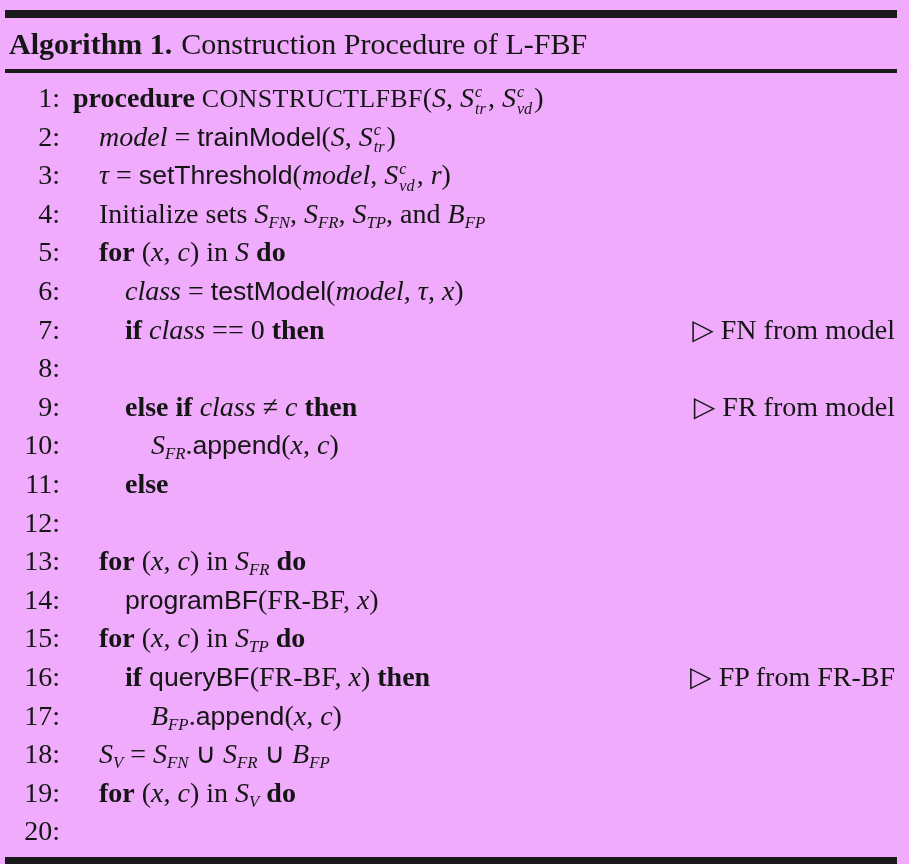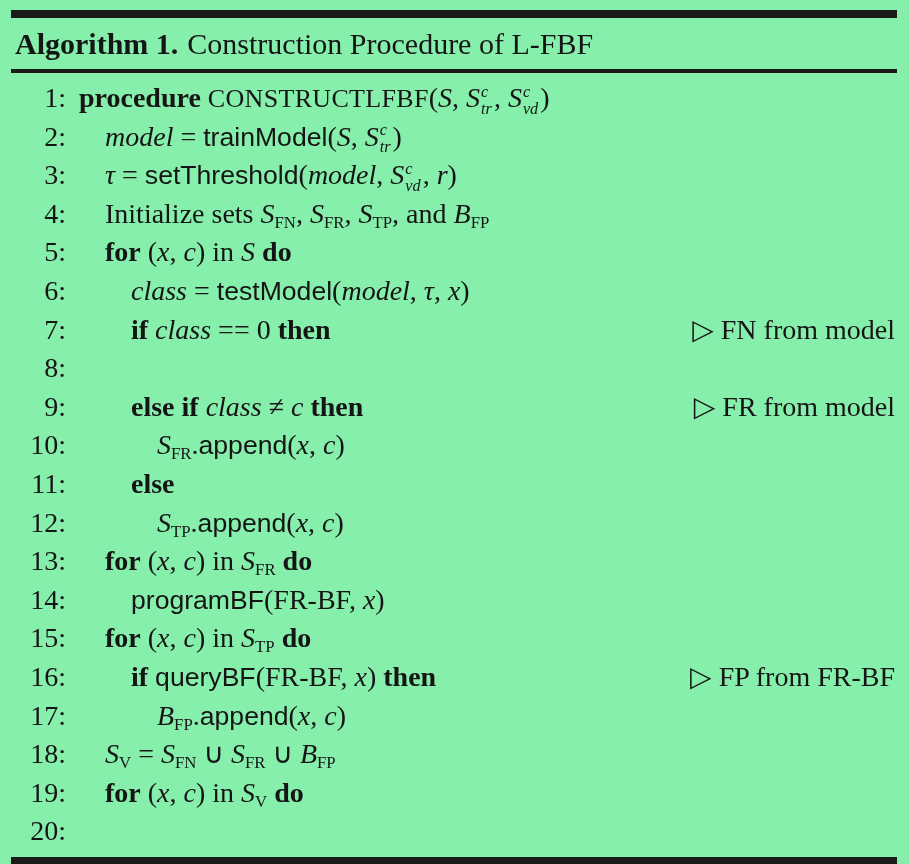--- a/index.html
+++ b/index.html
@@ -1,20 +1,20 @@
 <!DOCTYPE html>
 <html><head>
 <meta charset="utf-8">
 <style>
   html,body{margin:0;padding:0;background:#ffffff;}
   .page{
     width:909px;height:864px;box-sizing:border-box;
-    background:#86efac;color:#151515;overflow:hidden;
+    background:#f0abfc;color:#151515;overflow:hidden;
     font-family:"Liberation Serif", serif;
-    padding:10px 12px 0 11px;
+    padding:10px 12px 0 5px;
   }
   .rule{background:#1a1a1a;width:100%;}
   .rule-top{height:8px;}
   .rule-mid{height:4px;}
   .rule-bottom{height:8px;}
   .algo-title{
     font-size:30px;line-height:1.2;
     padding:8px 0 7px 4px;white-space:nowrap;
   }
   .algo-title .t-label{font-weight:700;margin-right:9px;}
@@ -29,21 +29,21 @@
     padding-right:13px;
   }
   .code{flex:0 1 auto;}
   .comment{margin-left:auto;padding-left:10px;padding-right:2px;text-align:center;}
   
   .seg-kw{font-weight:700;}
   .seg-plain{}
   .seg-var{font-style:italic;}
   .seg-fn{font-family:"Liberation Sans", sans-serif;font-size:0.95em;margin-top:12px;}
   .seg-sc{font-size:0.93em;letter-spacing:0.3px;}
-  .seg-sub{font-size:0.6em;vertical-align:-0.3em;}
+  .seg-sub{font-style:italic;font-size:0.6em;vertical-align:-0.3em;}
   .stack{
     display:inline-block;vertical-align:middle;
     font-size:0.58em;line-height:1.05;font-style:italic;
     text-align:left;margin:0 2px 0 1px;
   }
   .ss-sup,.ss-sub{display:block;}
 </style>
 </head>
 <body>
 
@@ -58,21 +58,21 @@
       <div class="line"><span class="lineno">2:</span><span class="code" style="padding-left: 26px;"><span class="seg-var">model</span><span class="seg-plain"> = </span><span class="seg-fn">trainModel</span><span class="seg-plain">(</span><span class="seg-var">S</span><span class="seg-plain">, </span><span class="seg-var">S</span><span class="stack"><span class="ss-sup">c</span><span class="ss-sub">tr</span></span><span class="seg-plain">)</span></span></div>
       <div class="line"><span class="lineno">3:</span><span class="code" style="padding-left: 26px;"><span class="seg-var">τ</span><span class="seg-plain"> = </span><span class="seg-fn">setThreshold</span><span class="seg-plain">(</span><span class="seg-var">model</span><span class="seg-plain">, </span><span class="seg-var">S</span><span class="stack"><span class="ss-sup">c</span><span class="ss-sub">vd</span></span><span class="seg-plain">, </span><span class="seg-var">r</span><span class="seg-plain">)</span></span></div>
       <div class="line"><span class="lineno">4:</span><span class="code" style="padding-left: 26px;"><span class="seg-plain">Initialize sets </span><span class="seg-var">S</span><span class="seg-sub">FN</span><span class="seg-plain">, </span><span class="seg-var">S</span><span class="seg-sub">FR</span><span class="seg-plain">, </span><span class="seg-var">S</span><span class="seg-sub">TP</span><span class="seg-plain">, and </span><span class="seg-var">B</span><span class="seg-sub">FP</span></span></div>
       <div class="line"><span class="lineno">5:</span><span class="code" style="padding-left: 26px;"><span class="seg-kw">for</span><span class="seg-plain"> (</span><span class="seg-var">x</span><span class="seg-plain">, </span><span class="seg-var">c</span><span class="seg-plain">) in </span><span class="seg-var">S</span><span class="seg-plain"> </span><span class="seg-kw">do</span></span></div>
       <div class="line"><span class="lineno">6:</span><span class="code" style="padding-left: 52px;"><span class="seg-var">class</span><span class="seg-plain"> = </span><span class="seg-fn">testModel</span><span class="seg-plain">(</span><span class="seg-var">model</span><span class="seg-plain">, </span><span class="seg-var">τ</span><span class="seg-plain">, </span><span class="seg-var">x</span><span class="seg-plain">)</span></span></div>
       <div class="line"><span class="lineno">7:</span><span class="code" style="padding-left: 52px; text-align: center;"><span class="seg-kw">if</span><span class="seg-plain"> </span><span class="seg-var">class</span><span class="seg-plain"> == 0 </span><span class="seg-kw">then</span></span><span class="comment"><span class="c-marker">▷ </span><span class="c-text">FN from model</span></span></div>
       <div class="line"><span class="lineno">8:</span></div>
       <div class="line"><span class="lineno">9:</span><span class="code" style="padding-left: 52px;"><span class="seg-kw">else if</span><span class="seg-plain"> </span><span class="seg-var">class</span><span class="seg-plain"> ≠ </span><span class="seg-var">c</span><span class="seg-plain"> </span><span class="seg-kw">then</span></span><span class="comment"><span class="c-marker">▷ </span><span class="c-text">FR from model</span></span></div>
       <div class="line"><span class="lineno">10:</span><span class="code" style="padding-left: 78px; text-align: center;"><span class="seg-var">S</span><span class="seg-sub">FR</span><span class="seg-plain">.</span><span class="seg-fn">append</span><span class="seg-plain">(</span><span class="seg-var">x</span><span class="seg-plain">, </span><span class="seg-var">c</span><span class="seg-plain">)</span></span></div>
       <div class="line"><span class="lineno">11:</span><span class="code" style="padding-left: 52px;"><span class="seg-kw">else</span></span></div>
-      <div class="line"><span class="lineno">12:</span><span class="code" style="padding-left: 78px;"><span class="seg-var">S</span><span class="seg-sub">TP</span><span class="seg-plain">.</span><span class="seg-fn">append</span><span class="seg-plain">(</span><span class="seg-var">x</span><span class="seg-plain">, </span><span class="seg-var">c</span><span class="seg-plain">)</span></span></div>
+      <div class="line"><span class="lineno">12:</span></div>
       <div class="line"><span class="lineno">13:</span><span class="code" style="padding-left: 26px;"><span class="seg-kw">for</span><span class="seg-plain"> (</span><span class="seg-var">x</span><span class="seg-plain">, </span><span class="seg-var">c</span><span class="seg-plain">) in </span><span class="seg-var">S</span><span class="seg-sub">FR</span><span class="seg-plain"> </span><span class="seg-kw">do</span></span></div>
       <div class="line"><span class="lineno">14:</span><span class="code" style="padding-left: 52px; text-align: right;"><span class="seg-fn">programBF</span><span class="seg-plain">(FR-BF, </span><span class="seg-var">x</span><span class="seg-plain">)</span></span></div>
       <div class="line"><span class="lineno">15:</span><span class="code" style="padding-left: 26px;"><span class="seg-kw">for</span><span class="seg-plain"> (</span><span class="seg-var">x</span><span class="seg-plain">, </span><span class="seg-var">c</span><span class="seg-plain">) in </span><span class="seg-var">S</span><span class="seg-sub">TP</span><span class="seg-plain"> </span><span class="seg-kw">do</span></span></div>
       <div class="line"><span class="lineno">16:</span><span class="code" style="padding-left: 52px;"><span class="seg-kw">if</span><span class="seg-plain"> </span><span class="seg-fn">queryBF</span><span class="seg-plain">(FR-BF, </span><span class="seg-var">x</span><span class="seg-plain">) </span><span class="seg-kw">then</span></span><span class="comment"><span class="c-marker">▷ </span><span class="c-text">FP from FR-BF</span></span></div>
       <div class="line"><span class="lineno">17:</span><span class="code" style="padding-left: 78px;"><span class="seg-var">B</span><span class="seg-sub">FP</span><span class="seg-plain">.</span><span class="seg-fn">append</span><span class="seg-plain">(</span><span class="seg-var">x</span><span class="seg-plain">, </span><span class="seg-var">c</span><span class="seg-plain">)</span></span></div>
       <div class="line"><span class="lineno">18:</span><span class="code" style="padding-left: 26px;"><span class="seg-var">S</span><span class="seg-sub">V</span><span class="seg-plain"> = </span><span class="seg-var">S</span><span class="seg-sub">FN</span><span class="seg-plain"> ∪ </span><span class="seg-var">S</span><span class="seg-sub">FR</span><span class="seg-plain"> ∪ </span><span class="seg-var">B</span><span class="seg-sub">FP</span></span></div>
       <div class="line"><span class="lineno">19:</span><span class="code" style="padding-left: 26px;"><span class="seg-kw">for</span><span class="seg-plain"> (</span><span class="seg-var">x</span><span class="seg-plain">, </span><span class="seg-var">c</span><span class="seg-plain">) in </span><span class="seg-var">S</span><span class="seg-sub">V</span><span class="seg-plain"> </span><span class="seg-kw">do</span></span></div>
       <div class="line"><span class="lineno">20:</span></div>
     </div>
   <div class="rule rule-bottom"></div>

